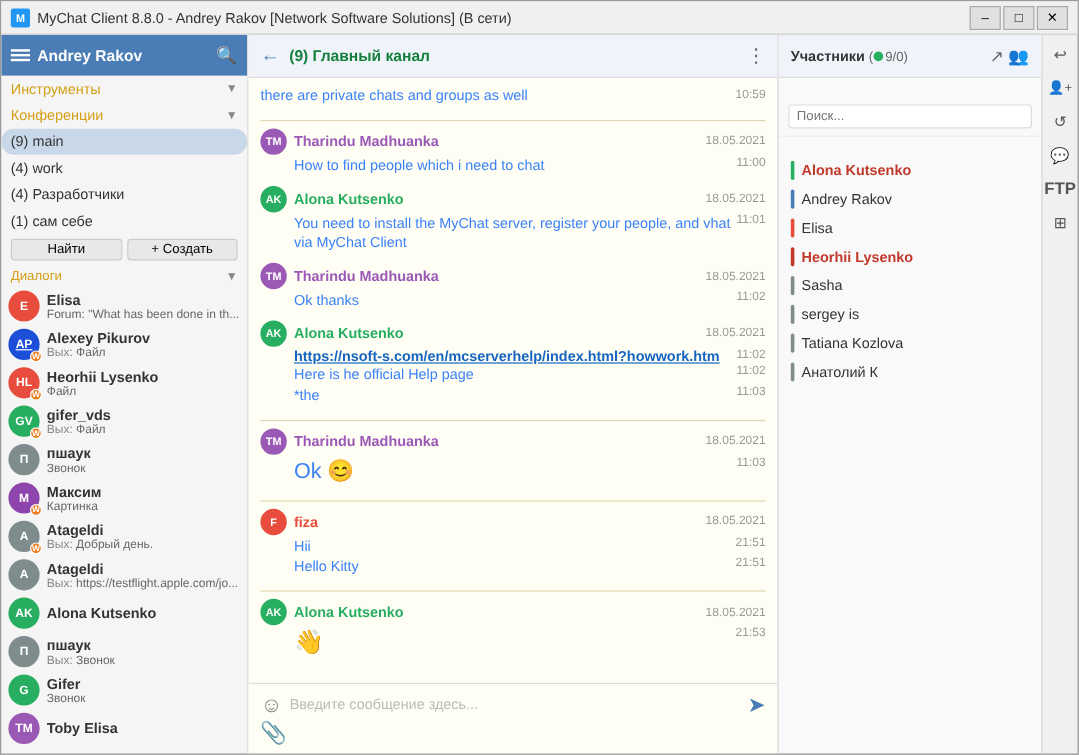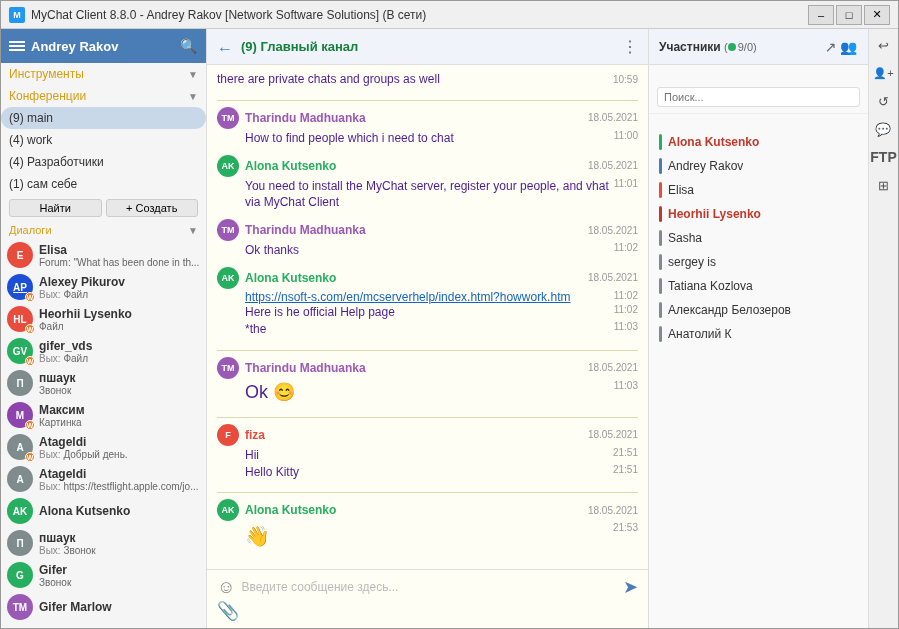--- a/index.html
+++ b/index.html
@@ -55,21 +55,21 @@
     .chat-header-right { color: #666; cursor: pointer; font-size: 16px; }
 
     .messages { flex: 1; overflow-y: auto; padding: 6px 10px; display: flex; flex-direction: column; gap: 2px; }
 
     .msg { display: flex; flex-direction: column; margin-bottom: 6px; }
     .msg-header { display: flex; align-items: center; gap: 6px; margin-bottom: 1px; }
     .msg-avatar { width: 22px; height: 22px; border-radius: 50%; display: flex; align-items: center; justify-content: center; font-size: 9px; font-weight: bold; color: white; flex-shrink: 0; }
     .msg-sender { font-size: 12px; font-weight: bold; }
     .msg-date { font-size: 10px; color: #999; margin-left: auto; }
     .msg-time { font-size: 10px; color: #999; text-align: right; }
-    .msg-text { font-size: 12px; color: #4c1d95; padding-left: 28px; line-height: 1.4; }
+    .msg-text { font-size: 12px; color: #3b82f6; padding-left: 28px; line-height: 1.4; }
     .msg-link { color: #1565c0; text-decoration: underline; cursor: pointer; font-size: 12px; }
     .msg-divider { border: none; border-top: 1px solid #e0d8b0; margin: 4px 0; }
 
     
     .input-area { background: #fffef5; border-top: 1px solid #ddd; padding: 6px 10px; flex-shrink: 0; }
     .input-row { display: flex; align-items: center; gap: 6px; }
     .emoji-btn { font-size: 18px; cursor: pointer; color: #888; }
     .message-input { flex: 1; border: none; background: transparent; font-size: 12px; color: #333; outline: none; padding: 4px 0; }
     .message-input::placeholder { color: #bbb; }
     .send-btn { color: #4a7db5; cursor: pointer; font-size: 18px; }
@@ -272,21 +272,21 @@
           <div class="avatar" style="background:#27ae60;">G</div>
           <div class="dialog-info">
             <div class="dialog-name">Gifer</div>
             <div class="dialog-preview">Звонок</div>
           </div>
         </div>
 
         <div class="dialog-item">
           <div class="avatar" style="background:#9b59b6;">TM</div>
           <div class="dialog-info">
-            <div class="dialog-name">Gifer Marlow</div>
+            <div class="dialog-name">Toby Elisa</div>
             <div class="dialog-preview"></div>
           </div>
         </div>
       </div>
     </div>
 
     <div class="chat-area">
       <div class="chat-header">
         <div class="chat-header-left">
           <span class="back-btn">←</span>
@@ -342,21 +342,21 @@
           </div>
         </div>
 
         <div class="msg">
           <div class="msg-header">
             <div class="msg-avatar" style="background:#27ae60;">AK</div>
             <span class="msg-sender" style="color:#27ae60;">Alona Kutsenko</span>
             <span class="msg-date">18.05.2021</span>
           </div>
           <div style="display:flex; justify-content:space-between;">
-            <a class="msg-link" style="padding-left:28px;" href="#">https://nsoft-s.com/en/mcserverhelp/index.html?howwork.htm</a>
+            <a class="msg-link" style="padding-left:28px;font-weight:bold;" href="#">https://nsoft-s.com/en/mcserverhelp/index.html?howwork.htm</a>
             <span class="msg-time">11:02</span>
           </div>
           <div style="display:flex; justify-content:space-between;">
             <span class="msg-text">Here is he official Help page</span>
             <span class="msg-time">11:02</span>
           </div>
           <div style="display:flex; justify-content:space-between;">
             <span class="msg-text">*the</span>
             <span class="msg-time">11:03</span>
           </div>
@@ -463,24 +463,20 @@
         <div class="participant-item">
           <div class="participant-bar" style="background:#7f8c8d;"></div>
           <span class="participant-name">sergey is</span>
         </div>
         <div class="participant-item">
           <div class="participant-bar" style="background:#7f8c8d;"></div>
           <span class="participant-name">Tatiana Kozlova</span>
         </div>
         <div class="participant-item">
           <div class="participant-bar" style="background:#7f8c8d;"></div>
-          <span class="participant-name">Александр Белозеров</span>
-        </div>
-        <div class="participant-item">
-          <div class="participant-bar" style="background:#7f8c8d;"></div>
           <span class="participant-name">Анатолий К</span>
         </div>
       </div>
     </div>
 
     <div class="right-actions">
       <div class="action-btn" title="Back">↩</div>
       <div class="action-btn" title="Contacts" style="font-size:11px;">👤+</div>
       <div class="action-btn" title="History">↺</div>
       <div class="action-btn" title="Chat">💬</div>

